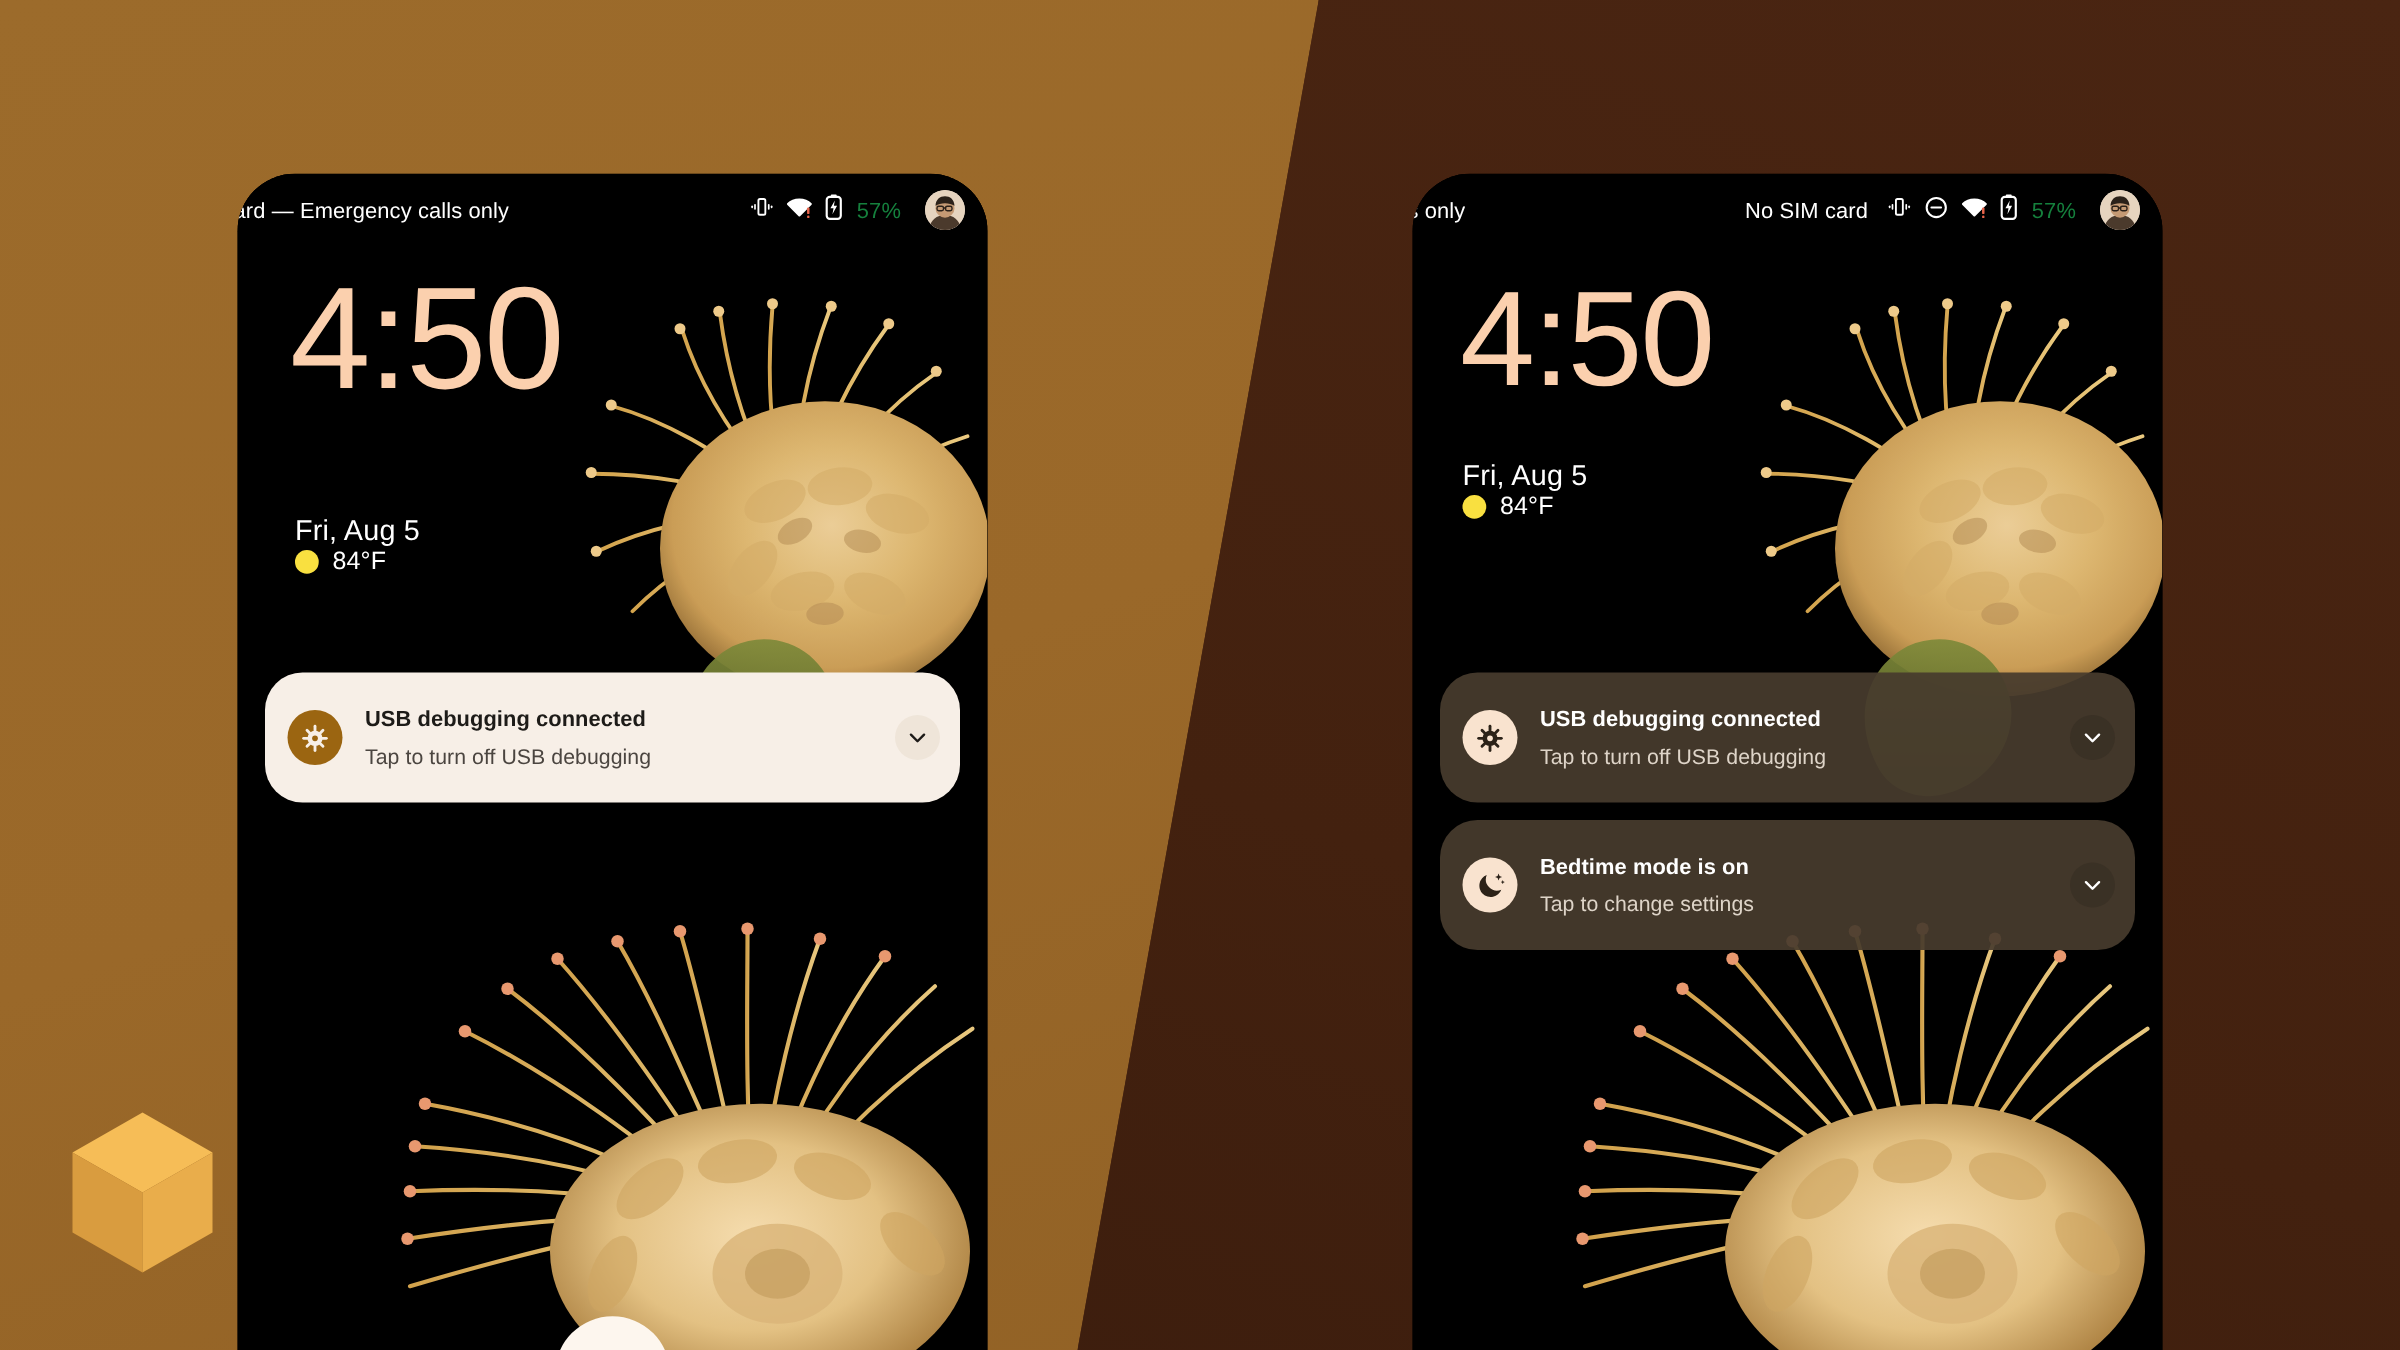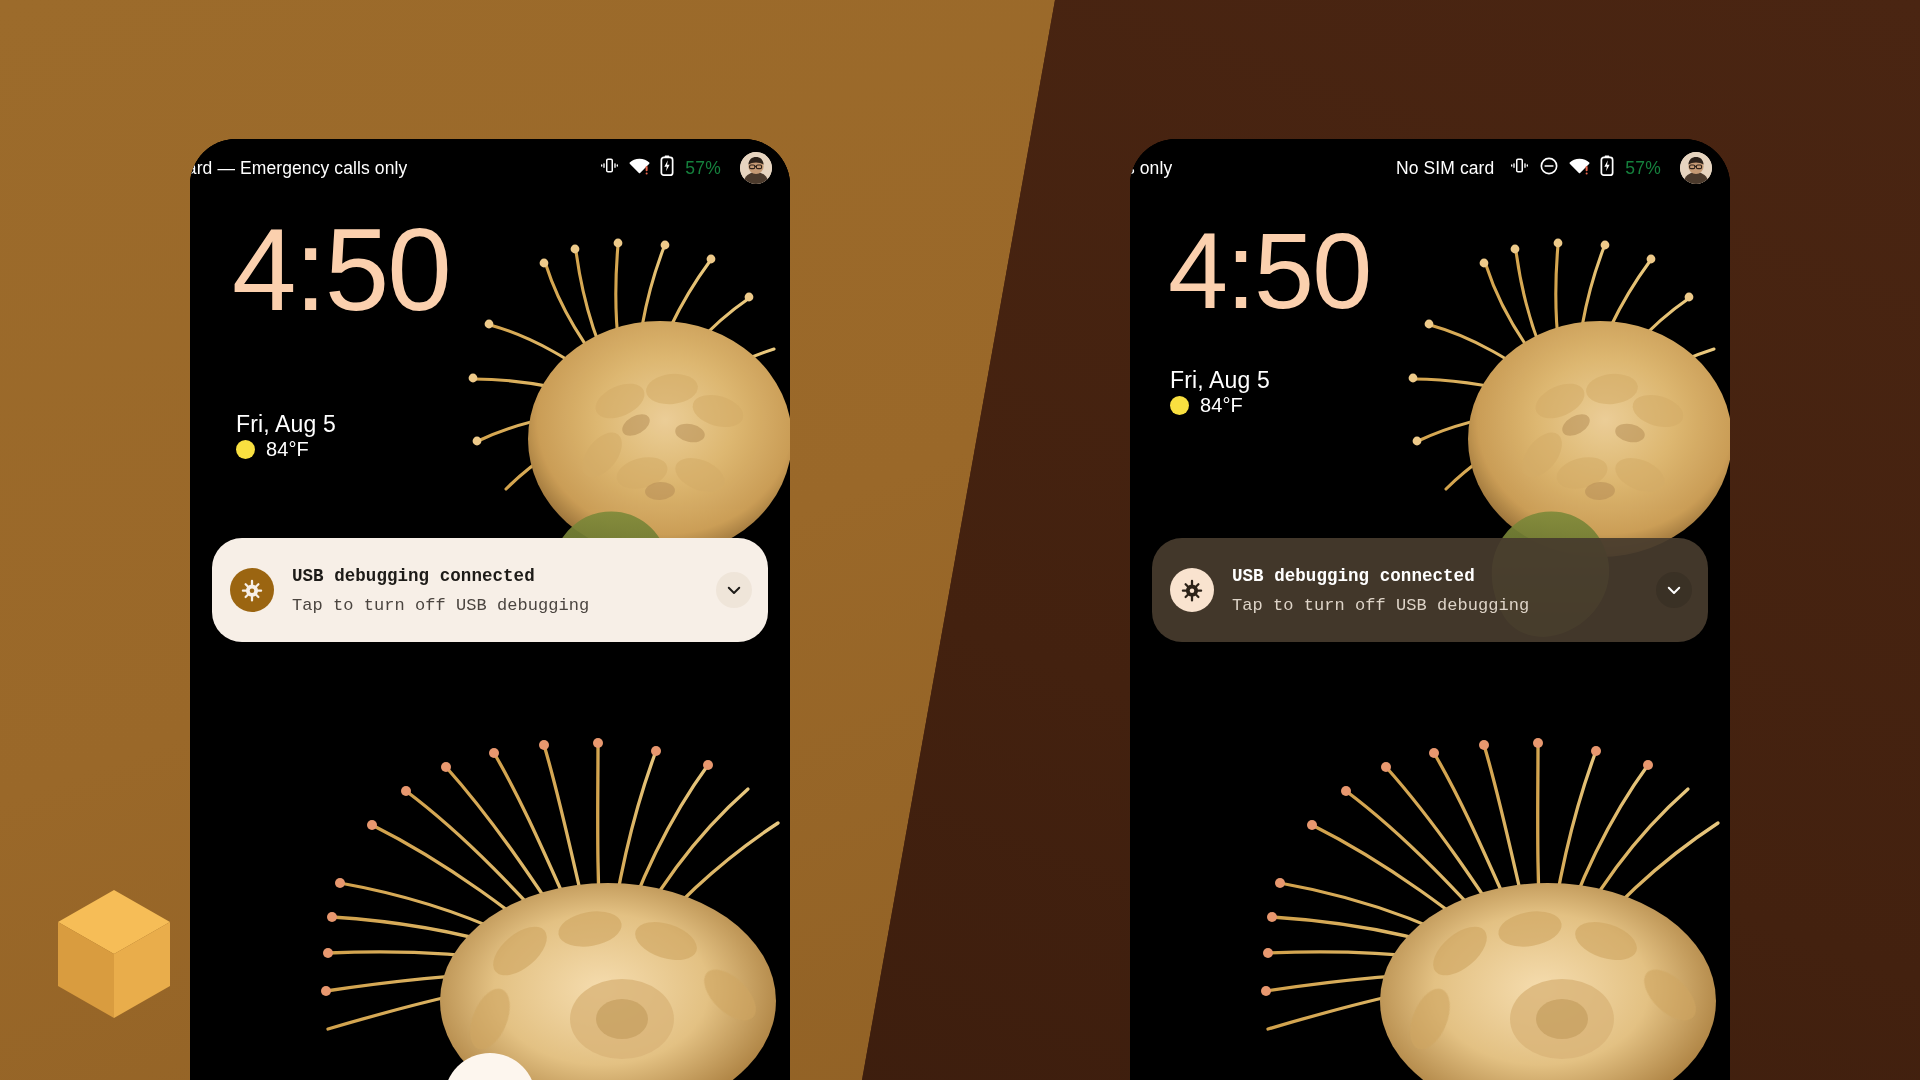--- a/index.html
+++ b/index.html
@@ -150,21 +150,20 @@
   #phone-left .notif-stack  { top: 399px; }
   #phone-right .notif-stack { top: 399px; }
 
   .notif {
     display: flex;
     align-items: center;
     border-radius: 30px;
     padding: 17px 16px 17px 18px;
     margin-bottom: 14px;
     min-height: 104px;
-    font-family: Liberation Mono, monospace;
   }
   .notif.light { background: #f7efe7; }
   .notif.dark  { background: rgba(71, 59, 45, .93); }
 
   .notif-icon {
     width: 44px; height: 44px;
     border-radius: 50%;
     flex: 0 0 auto;
     display: flex;
     align-items: center;
@@ -637,17 +636,35 @@
           <span class="notif-title" style="display:block">USB debugging connected</span>
           <span class="notif-sub" style="display:block">Tap to turn off USB debugging</span>
         </span>
         <span class="notif-expand">
           <svg width="18" height="18" viewBox="0 0 24 24" fill="none" stroke="#ffffff" stroke-width="2.6" stroke-linecap="round" stroke-linejoin="round">
             <path d="M5 9l7 7 7-7"></path>
           </svg>
         </span>
       </div>
 
+      <div class="notif dark">
+        <span class="notif-icon">
+          <svg width="25" height="25" viewBox="0 0 24 24" fill="#2c2218">
+            <path d="M20.2 15.1A8.6 8.6 0 0 1 9 3.9a8.7 8.7 0 1 0 11.2 11.2z"></path>
+            <path d="M18.1 2.6l.75 1.95 1.95.75-1.95.75-.75 1.95-.75-1.95-1.95-.75 1.95-.75z"></path>
+            <path d="M21.3 7.7l.45 1.15 1.15.45-1.15.45-.45 1.15-.45-1.15-1.15-.45 1.15-.45z"></path>
+          </svg>
+        </span>
+        <span class="notif-body">
+          <span class="notif-title" style="display:block">Bedtime mode is on</span>
+          <span class="notif-sub" style="display:block">Tap to change settings</span>
+        </span>
+        <span class="notif-expand">
+          <svg width="18" height="18" viewBox="0 0 24 24" fill="none" stroke="#ffffff" stroke-width="2.6" stroke-linecap="round" stroke-linejoin="round">
+            <path d="M5 9l7 7 7-7"></path>
+          </svg>
+        </span>
+      </div>
 
     </div>
   </div>
 
 </div>
 
 </body></html>

